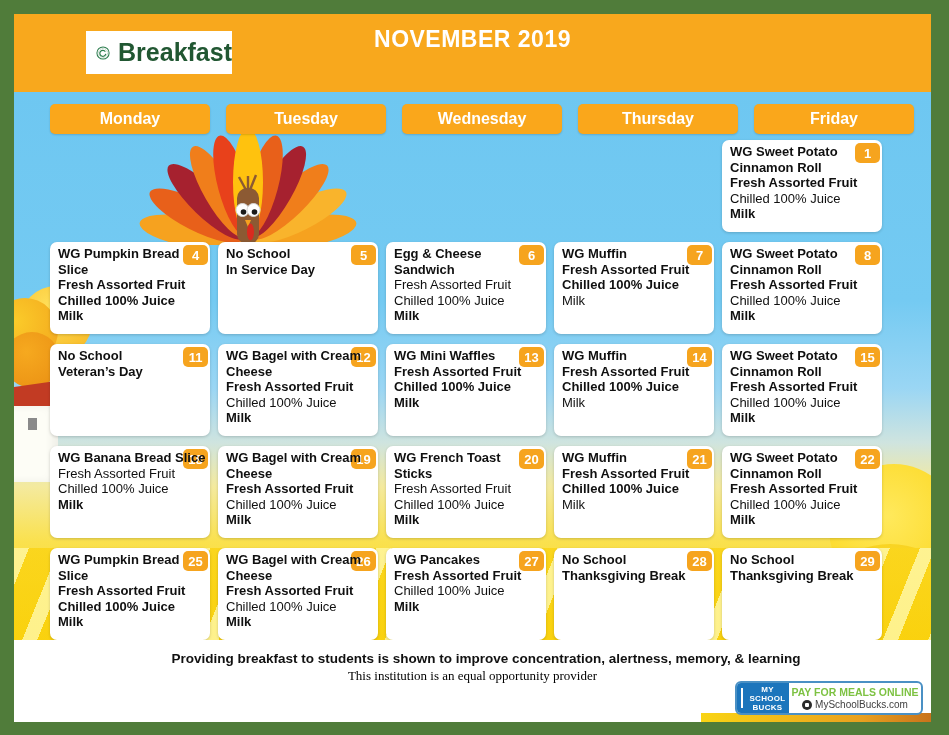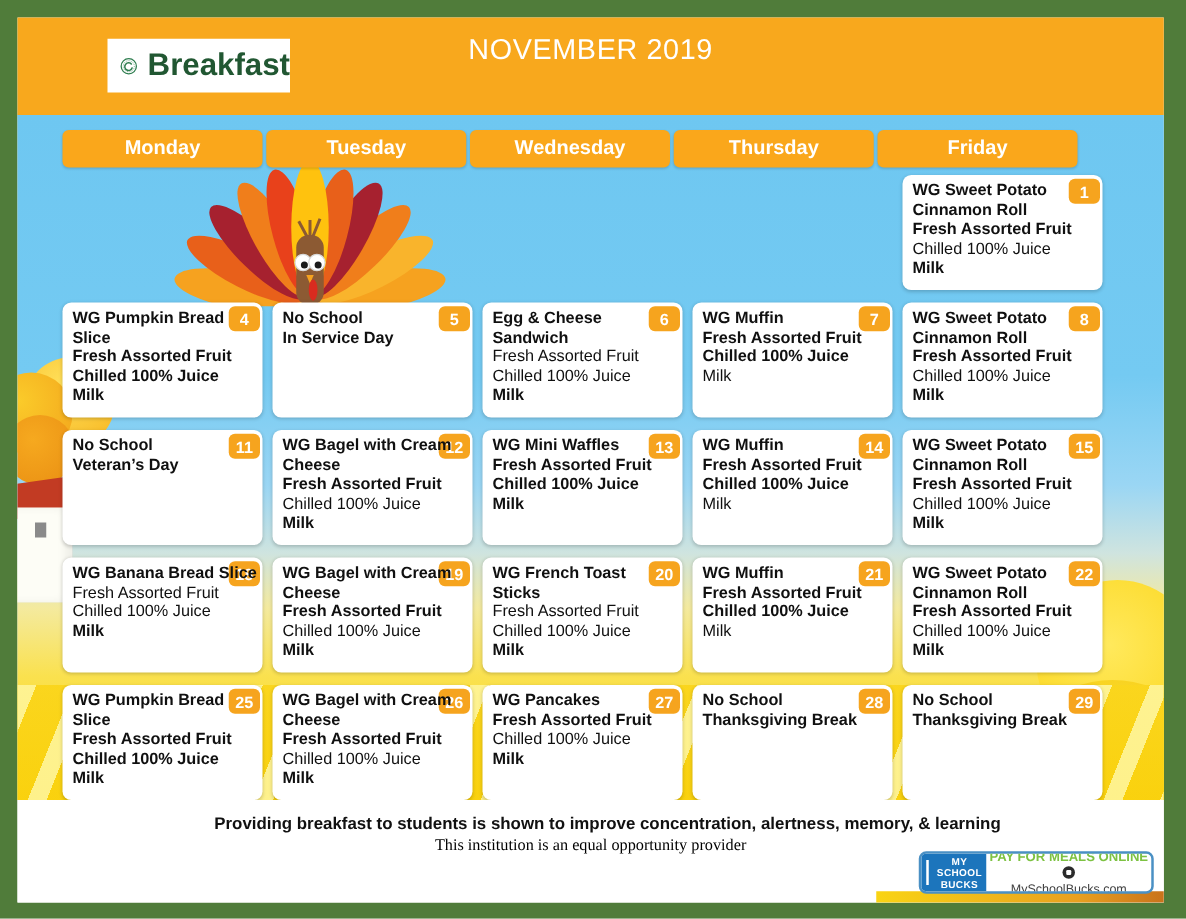--- a/index.html
+++ b/index.html
@@ -16,30 +16,30 @@
   html,body{margin:0;padding:0;}
   body{width:949px;height:735px;font-family:"Liberation Sans",sans-serif;}
   .page{position:relative;width:949px;height:735px;background:var(--frame_green);overflow:hidden;}
   .inner{position:absolute;left:14px;top:14px;width:917px;height:708px;background:#fff;}
 
   
   .header{position:absolute;top:0;left:0;width:917px;height:78px;background:var(--header_orange);}
   .logo-box{position:absolute;left:72px;top:17px;width:146px;height:43px;background:#fff;display:flex;align-items:center;gap:8px;padding-left:10px;box-sizing:border-box;}
   .logo-label{color:var(--logo_green);font-weight:bold;font-size:25px;}
   .title-wrap{position:absolute;left:50%;transform:translateX(-50%);top:12px;width:340px;text-align:center;color:#fff;}
-  .page-title{font-size:23px;font-weight:normal;letter-spacing:.5px;}
+  .page-title{font-size:23px;font-weight:bold;letter-spacing:.5px;}
   .page-subtitle{font-size:15px;font-weight:bold;margin-top:4px;}
   .notice{position:absolute;right:6px;top:9px;width:326px;text-align:center;color:#000;}
   .notice-sans{font-weight:bold;font-size:12.5px;line-height:15.5px;}
   .notice-serif{font-family:"Liberation Serif",serif;font-weight:bold;font-size:13px;line-height:15.5px;}
 
   
   .calendar{position:absolute;top:78px;left:0;width:917px;height:548px;overflow:hidden;
     background:linear-gradient(180deg,#6EC7F1 0%,#74CAF2 38%,#9AD6F4 54%,#CfE4df 64%,#F4EA9E 72%,#FAE14E 82%,#F8D41B 100%);}
-  .dayrow{position:absolute;top:12px;left:36px;display:grid;grid-template-columns:repeat(5,160px);column-gap:3px;z-index:3;}
+  .dayrow{position:absolute;top:12px;left:36px;display:grid;grid-template-columns:repeat(5,160px);column-gap:16px;z-index:3;}
   .daybtn{height:30px;background:var(--button_orange);border-radius:5px;color:#fff;font-weight:bold;font-size:16px;display:flex;align-items:center;justify-content:center;box-shadow:0 1px 2px rgba(0,0,0,.15);}
   .grid{position:absolute;top:48px;left:36px;display:grid;grid-template-columns:repeat(5,160px);grid-template-rows:repeat(5,92px);gap:10px 8px;z-index:3;}
   .cell{position:relative;background:#fff;border-radius:7px;padding:4px 4px 4px 8px;box-sizing:border-box;box-shadow:0 1px 3px rgba(0,0,0,.18);}
   .lines{position:relative;z-index:2;}
   .line{font-size:13px;line-height:15.5px;color:#101010;}
   .line.b{font-weight:bold;}
   .badge{position:absolute;top:3px;right:2px;z-index:1;min-width:25px;height:20px;background:var(--badge_orange);border-radius:5px;color:#fff;font-weight:bold;font-size:13px;display:flex;align-items:center;justify-content:center;padding:0 4px;box-sizing:border-box;}
 
   
   .deco{position:absolute;z-index:1;}
@@ -59,21 +59,21 @@
   
   .footer{position:absolute;top:626px;left:0;width:917px;height:82px;background:#fff;text-align:center;box-sizing:border-box;padding-top:11px;}
   .f-line1,.f-line2{font-size:13.5px;font-weight:bold;line-height:16.5px;color:#111;margin-left:27px;}
   .f-line3{font-family:"Liberation Serif",serif;font-size:13px;font-weight:normal;line-height:16.5px;color:#000;}
   .footer-sliver{position:absolute;right:0;bottom:0;width:230px;height:9px;background:linear-gradient(90deg,#F9D414,#E8A01F 70%,#C9731B);}
   .msb{position:absolute;right:8px;top:41px;width:188px;height:34px;background:#fff;border:2px solid #4A90C4;border-radius:6px;display:flex;overflow:hidden;box-sizing:border-box;cursor:pointer;}
   .msb-left{background:var(--msb_blue);width:52px;display:flex;flex-direction:column;justify-content:center;padding-left:9px;position:relative;color:#fff;font-size:8px;font-weight:bold;line-height:9px;letter-spacing:.3px;box-sizing:border-box;}
   .msb-left::before{content:'';position:absolute;left:4px;top:5px;bottom:5px;width:2px;background:#fff;}
   .msb-right{flex:1;display:flex;flex-direction:column;align-items:center;justify-content:center;gap:1px;}
   .msb-cta{color:var(--msb_green);font-weight:bold;font-size:10.5px;white-space:nowrap;}
-  .msb-site{color:#3f3f3f;font-size:10px;display:flex;align-items:center;gap:3px;flex-direction:column;}
+  .msb-site{color:#3f3f3f;font-size:10px;display:flex;align-items:center;gap:3px;}
   .disc{width:10px;height:10px;border-radius:50%;background:#2b2b2b;display:inline-block;position:relative;}
   .disc::after{content:'';position:absolute;left:3px;top:3px;width:4px;height:4px;background:#fff;border-radius:1px;}
 </style>
 </head>
 <body>
 
 <div class="page">
   <div class="inner">
 
     <div class="header">

